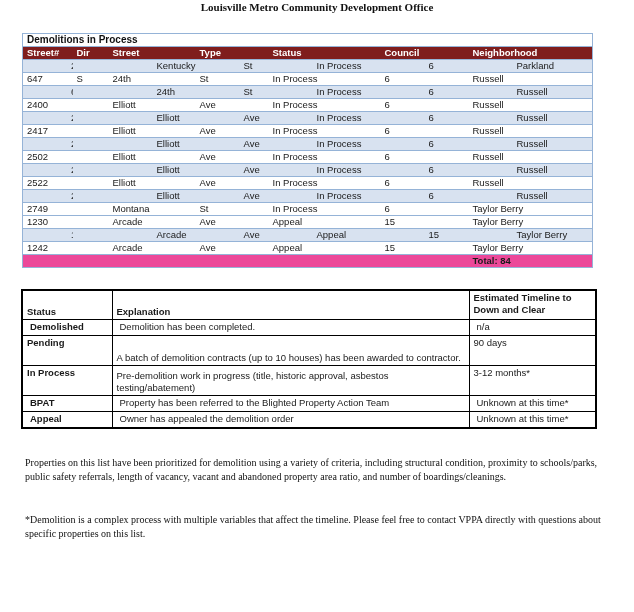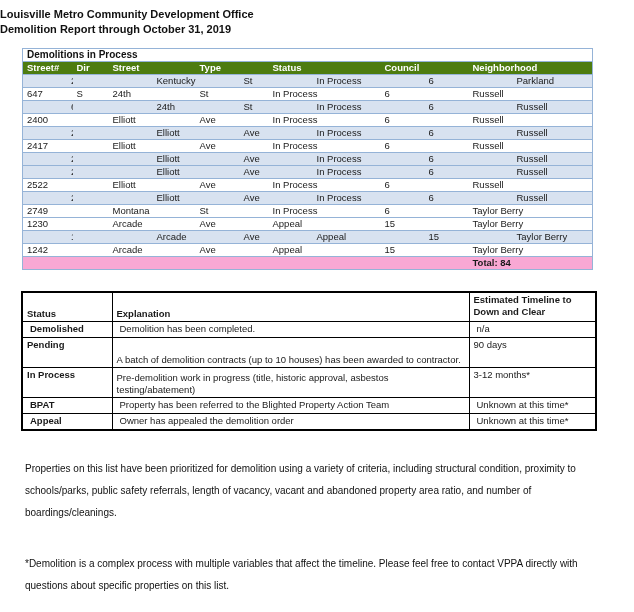--- a/index.html
+++ b/index.html
@@ -10,35 +10,36 @@
     color: #1a1a1a;
   }
   .page {
     position: relative;
     width: 634px;
     height: 612px;
     background: #ffffff;
     overflow: hidden;
   }
   .doc-header {
-    padding-top: 7px;
+    text-align: center;
+    font-family: Liberation Serif, serif;
   }
   .doc-header .t-line {
     font-size: 11px;
     font-weight: bold;
     line-height: 15px;
     color: #111111;
   }
 
   
   table.demo-table {
     border-collapse: collapse;
     table-layout: fixed;
     width: 570px;
-    margin: 11px 0 0 22px;
+    margin: 18px 0 0 22px;
     font-size: 9.5px;
   }
   table.demo-table td, table.demo-table th {
     padding: 0 4px;
     height: 12px;
     line-height: 12px;
     text-align: left;
     font-weight: normal;
     white-space: nowrap;
     overflow: hidden;
@@ -48,28 +49,28 @@
   table.demo-table {
     border: 1.5px solid #95B3D7;
   }
   tr.demo-title-row td {
     background: #ffffff;
     font-weight: bold;
     font-size: 10px;
     color: #111111;
   }
   tr.demo-head-row th {
-    background: #4d7c0f;
+    background: #7f1d1d;
     color: #ffffff;
     font-weight: bold;
   }
   tr.demo-data-row.alt td { background: #D8E2F0; padding-left: 48px; }
   tr.demo-data-row td { background: #ffffff; }
   tr.demo-total-row td {
-    background: #f9a8d4;
+    background: #ec4899;
     font-weight: bold;
   }
 
   
   table.status-table {
     border-collapse: collapse;
     table-layout: fixed;
     width: 574px;
     margin: 21px 0 0 21px;
     font-size: 9.5px;
@@ -90,34 +91,34 @@
   table.status-table th.tl-head { vertical-align: top; }
   td.status-cell { font-weight: bold; white-space: nowrap; }
   tr.tall td { height: 27px; }
   tr.tall td.expl-cell { vertical-align: bottom; }
   tr.short td { height: 13px; padding-left: 7px; }
 
   
   .note {
     margin: 0 24px 0 25px;
     font-size: 10px;
-    line-height: 22px;
+    line-height: 14px;
     color: #111111;
+    font-family: Liberation Serif, serif;
   }
   .note-1 { margin-top: 27px; }
   .note-2 { margin-top: 29px; }
 </style>
 </head>
 <body>
 
 <div class="page">
 
   <div class="doc-header">
     <div class="t-line">Louisville Metro Community Development Office</div>
-    <div class="t-line">Demolition Report through October 31, 2019</div>
   </div>
 
   <table class="demo-table">
     <colgroup>
       <col style="width:50px">
         <col style="width:36px">
         <col style="width:87px">
       <col style="width:73px">
         <col style="width:112px">
         <col style="width:88px">
@@ -194,20 +195,29 @@
         </tr>
         <tr class="demo-data-row alt">
           <td>2420</td>
           <td></td>
           <td>Elliott</td>
           <td>Ave</td>
           <td>In Process</td>
           <td>6</td>
           <td>Russell</td>
         </tr>
+        <tr class="demo-data-row">
+          <td>2502</td>
+          <td></td>
+          <td>Elliott</td>
+          <td>Ave</td>
+          <td>In Process</td>
+          <td>6</td>
+          <td>Russell</td>
+        </tr>
         <tr class="demo-data-row alt">
           <td>2512</td>
           <td></td>
           <td>Elliott</td>
           <td>Ave</td>
           <td>In Process</td>
           <td>6</td>
           <td>Russell</td>
         </tr>
         <tr class="demo-data-row">

